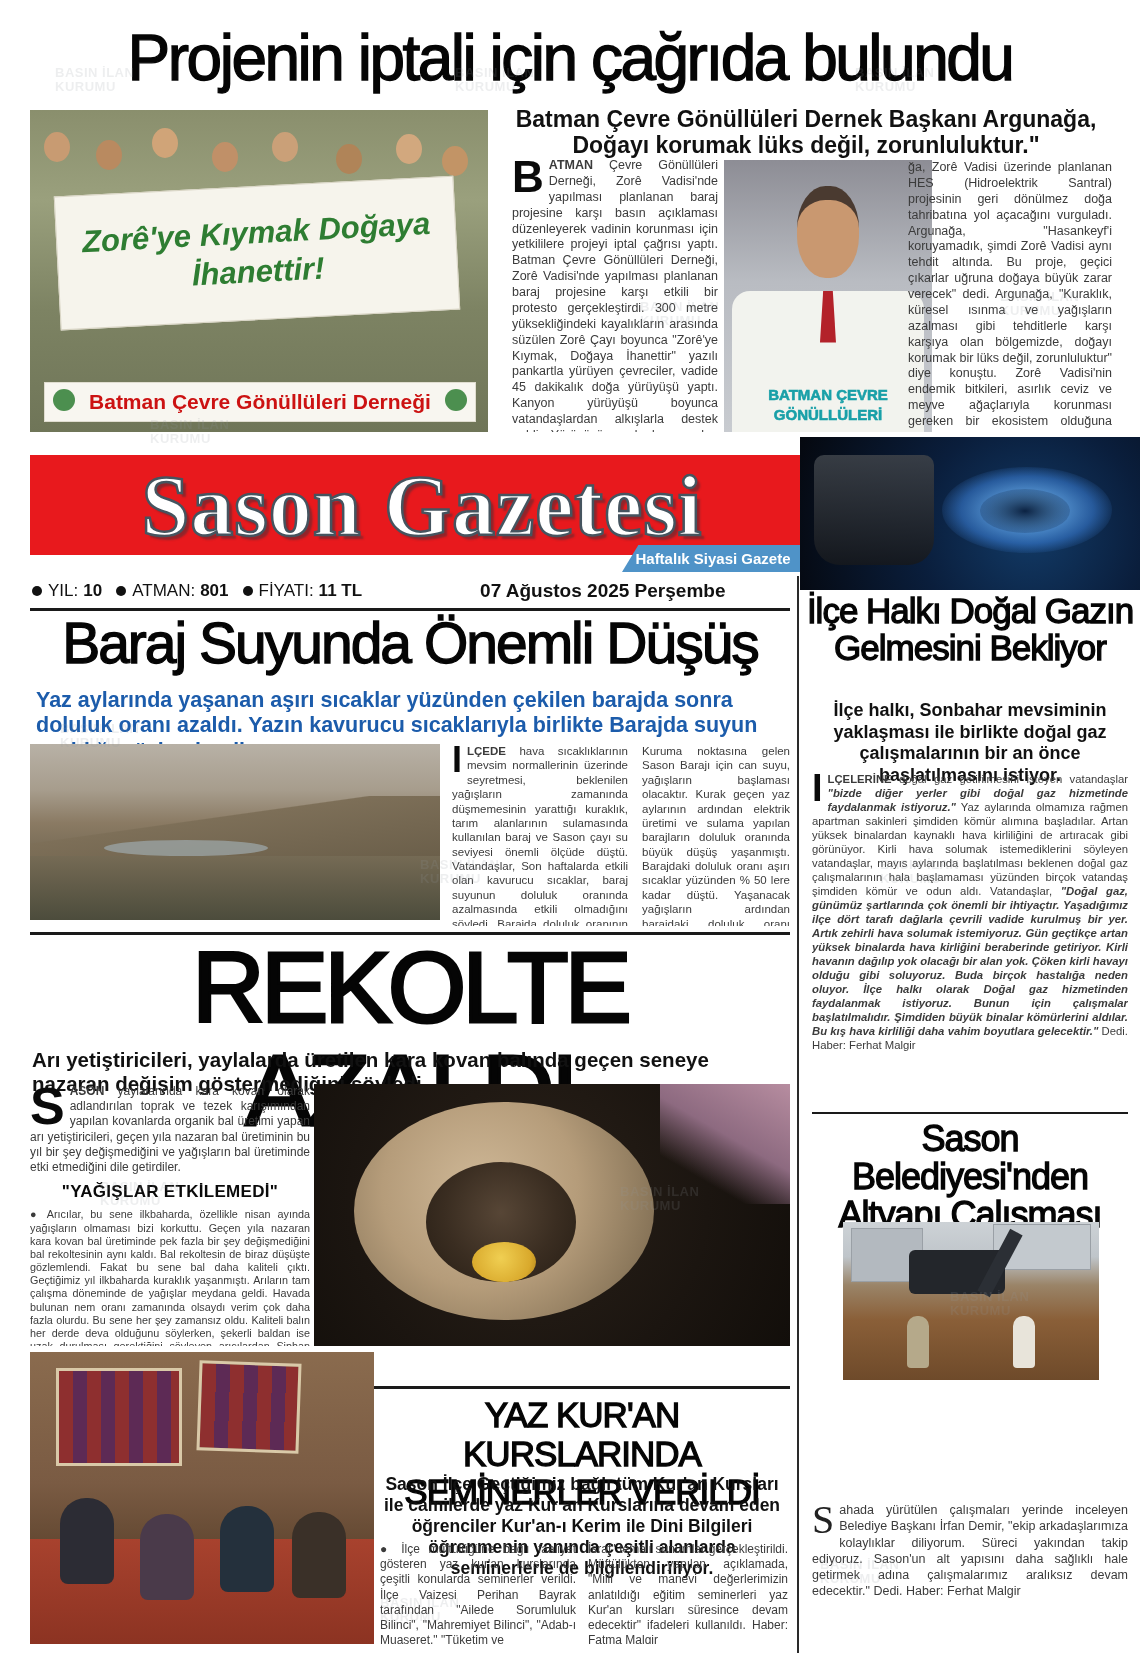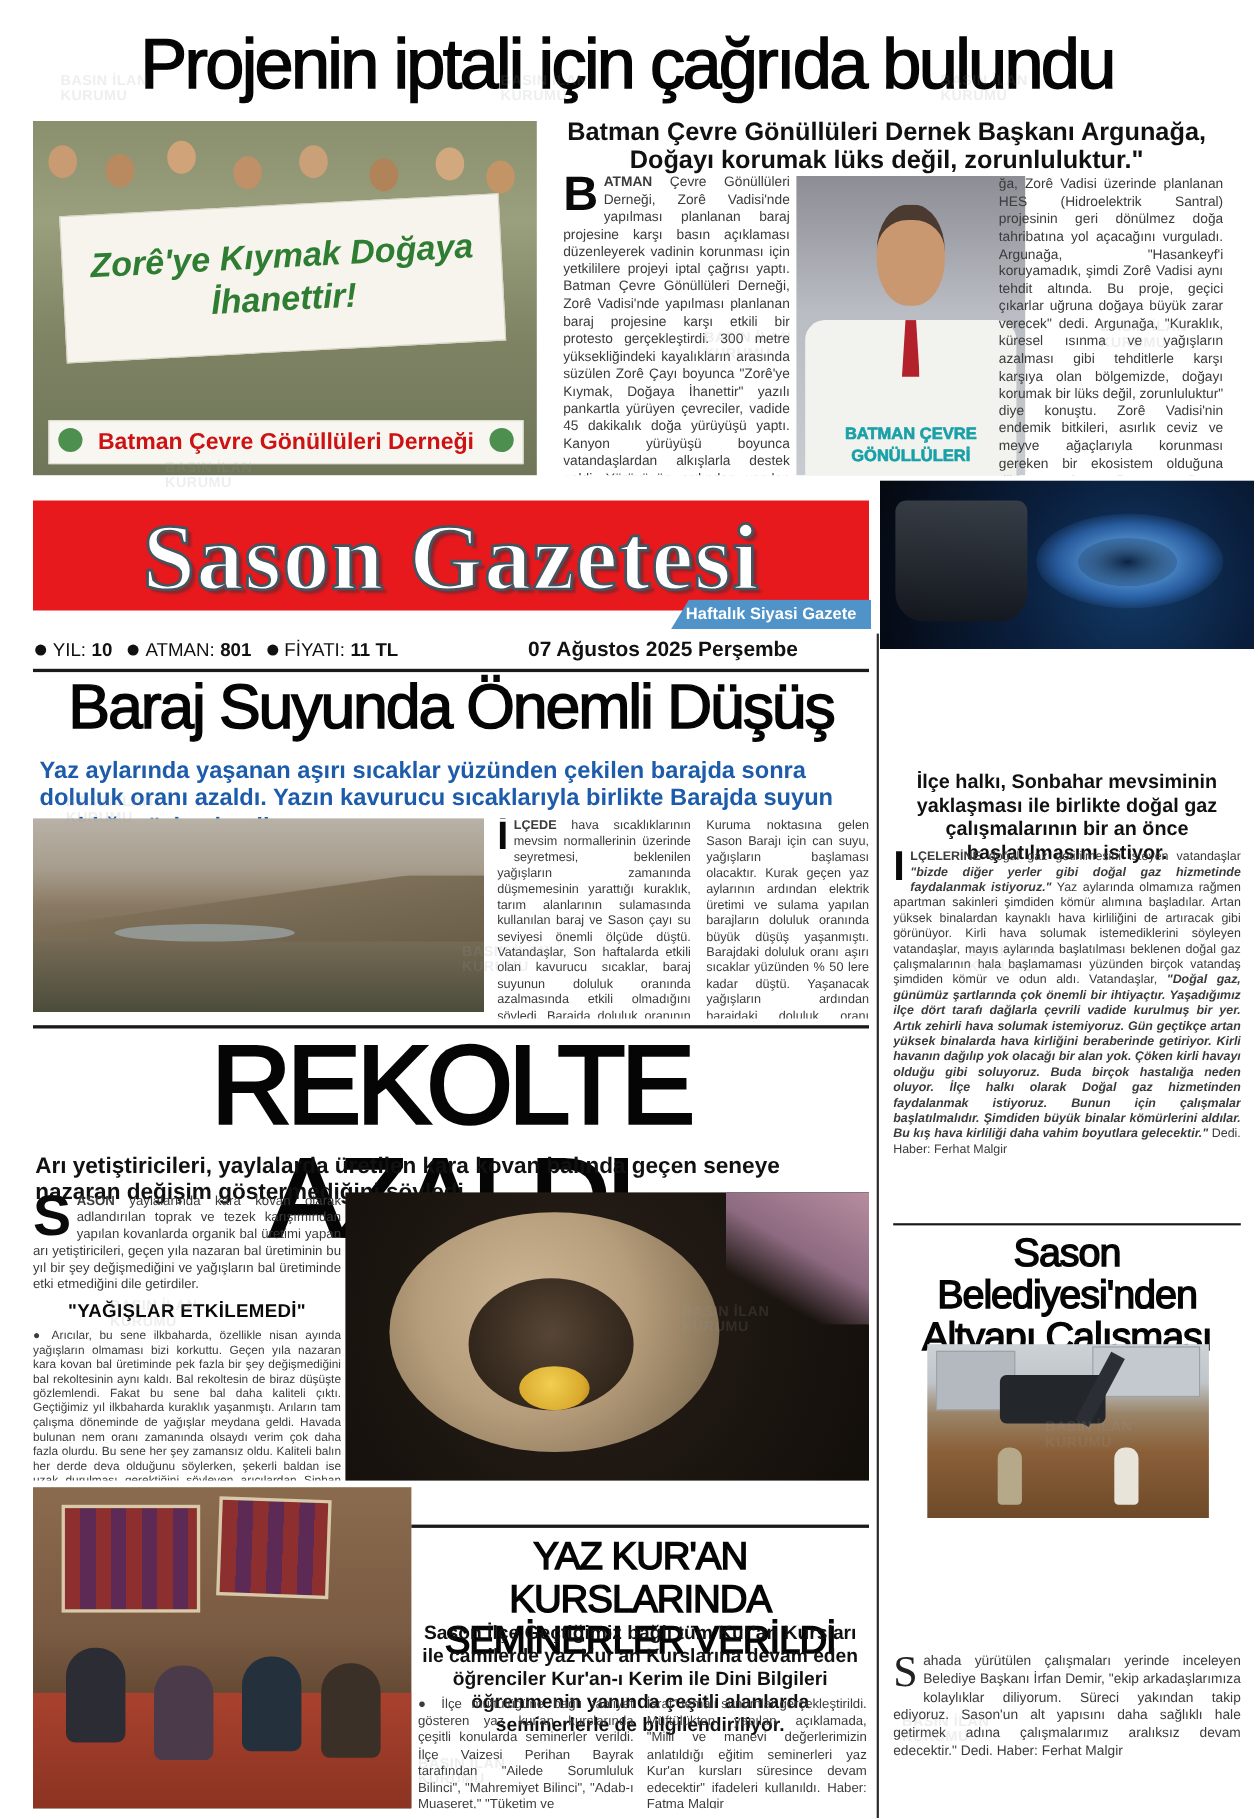--- a/index.html
+++ b/index.html
@@ -163,21 +163,21 @@
   <div class="abs photo vest" style="left:724px;top:160px;width:208px;height:272px;">
     <div class="vest-head"></div>
     <div class="vest-body">
       <div class="vest-tie"></div>
       <div class="vest-text">BATMAN ÇEVRE GÖNÜLLÜLERİ</div>
     </div>
   </div>
 
   <div class="abs body-text" style="left:908px;top:160px;width:204px;height:272px;font-size:12.5px;">ğa, Zorê Vadisi üzerinde planlanan HES (Hidroelektrik Santral) projesinin geri dönülmez doğa tahribatına yol açacağını vurguladı. Argunağa, "Hasankeyf'i koruyamadık, şimdi Zorê Vadisi aynı tehdit altında. Bu proje, geçici çıkarlar uğruna doğaya büyük zarar verecek" dedi. Argunağa, "Kuraklık, küresel ısınma ve yağışların azalması gibi tehditlerle karşı karşıya olan bölgemizde, doğayı korumak bir lüks değil, zorunluluktur" diye konuştu. Zorê Vadisi'nin endemik bitkileri, asırlık ceviz ve meyve ağaçlarıyla korunması gereken bir ekosistem olduğuna dikkat çeken Batman Çevre Gönüllüleri, projeye onay veren yetkilileri kararı yeniden gözden geçirmeye çağırdı. Haber: Ferhat Malgir</div>
 
-  <div class="abs masthead" style="left:30px;top:455px;width:760px;height:100px;">
+  <div class="abs masthead" style="left:30px;top:455px;width:760px;height:100px;padding-left:12px;">
     <div class="masthead-title">Sason Gazetesi</div>
     <div class="badge">
       <span>Haftalık Siyasi Gazete</span>
     </div>
   </div>
 
   <div class="abs photo stove" style="left:800px;top:437px;width:340px;height:153px;">
     <div class="stove-pot"></div>
     <div class="flame"></div>
     <div class="flame-core"></div>
@@ -240,20 +240,21 @@
   </div>
 
   <div class="abs rule" style="left:374px;top:1386px;width:416px;height:3px;"></div>
   <div class="abs hl centered" style="left:378px;top:1396px;width:408px;font-size:35px;line-height:1.1;letter-spacing:-1px;">YAZ KUR'AN KURSLARINDA SEMİNERLER VERİLDİ</div>
   <div class="abs deck centered" style="left:378px;top:1474px;width:408px;font-size:17.5px;line-height:1.2;">Sason İlçe Geçtiğimiz bağlı tüm Kur'an Kursları ile camilerde yaz Kur'an Kurslarına devam eden öğrenciler Kur'an-ı Kerim ile Dini Bilgileri öğrenmenin yanında çeşitli alanlarda seminerlerle de bilgilendiriliyor.</div>
   <div class="abs body-text" style="left:380px;top:1542px;width:196px;height:102px;">●  İlçe müftülüğüne bağlı faaliyet gösteren yaz kur'an kurslarında çeşitli konularda seminerler verildi. İlçe Vaizesi Perihan Bayrak tarafından "Ailede Sorumluluk Bilinci", "Mahremiyet Bilinci", "Adab-ı Muaşeret," "Tüketim ve</div>
   <div class="abs body-text" style="left:588px;top:1542px;width:200px;height:102px;">İsraf" temalı sunumlar gerçekleştirildi. Müftülükten yapılan açıklamada, "Milli ve manevi değerlerimizin anlatıldığı eğitim seminerleri yaz Kur'an kursları süresince devam edecektir" ifadeleri kullanıldı. Haber: Fatma Malgir</div>
 
   <div class="abs vrule" style="left:797px;top:576px;width:2px;height:1077px;"></div>
 
+  <div class="abs hl centered" style="left:805px;top:592px;width:330px;font-size:35px;line-height:1.06;letter-spacing:-1px;">İlçe Halkı Doğal Gazın Gelmesini Bekliyor</div>
   <div class="abs deck centered" style="left:806px;top:700px;width:328px;font-size:18px;line-height:1.2;">İlçe halkı, Sonbahar mevsiminin yaklaşması ile birlikte doğal gaz çalışmalarının bir an önce başlatılmasını istiyor.</div>
   <div class="abs body-text" style="left:812px;top:772px;width:316px;height:334px;font-size:11.3px;line-height:1.24;">
     <span class="dropcap" style="font-size:38px;">İ</span><span><span class="seg-lead">LÇELERİNE </span><span class="seg-normal">doğal gaz getirilmesini isteyen vatandaşlar </span><span class="seg-bi">"bizde diğer yerler gibi doğal gaz hizmetinde faydalanmak istiyoruz."</span><span class="seg-normal"> Yaz aylarında olmamıza rağmen apartman sakinleri şimdiden kömür alımına başladılar. Artan yüksek binalardan kaynaklı hava kirliliğini de artıracak gibi görünüyor. Kirli hava solumak istemediklerini söyleyen vatandaşlar, mayıs aylarında başlatılması beklenen doğal gaz çalışmalarının hala başlamaması yüzünden birçok vatandaş şimdiden kömür ve odun aldı. Vatandaşlar, </span><span class="seg-bi">"Doğal gaz, günümüz şartlarında çok önemli bir ihtiyaçtır. Yaşadığımız ilçe dört tarafı dağlarla çevrili vadide kurulmuş bir yer. Artık zehirli hava solumak istemiyoruz. Gün geçtikçe artan yüksek binalarda hava kirliğini beraberinde getiriyor. Kirli havanın dağılıp yok olacağı bir alan yok. Çöken kirli havayı olduğu gibi soluyoruz. Buda birçok hastalığa neden oluyor. İlçe halkı olarak Doğal gaz hizmetinden faydalanmak istiyoruz. Bunun için çalışmalar başlatılmalıdır. Şimdiden büyük binalar kömürlerini aldılar. Bu kış hava kirliliği daha vahim boyutlara gelecektir."</span><span class="seg-normal"> Dedi. Haber: Ferhat Malgir</span></span>
   </div>
 
   <div class="abs rule" style="left:812px;top:1112px;width:316px;height:2px;"></div>
   <div class="abs hl centered" style="left:805px;top:1120px;width:330px;font-size:36px;line-height:1.06;letter-spacing:-1px;">Sason Belediyesi'nden Altyapı Çalışması</div>
 
   <div class="abs photo digger" style="left:843px;top:1222px;width:256px;height:158px;">
     <div class="building b1"></div>

